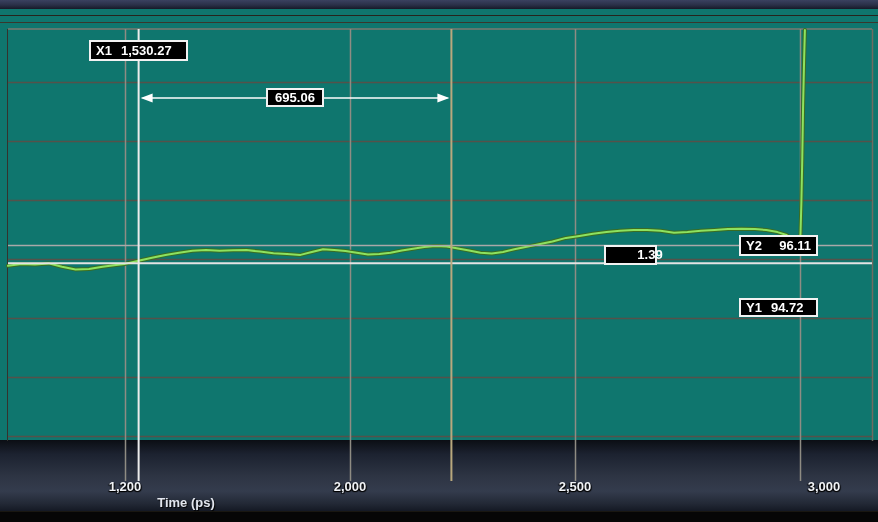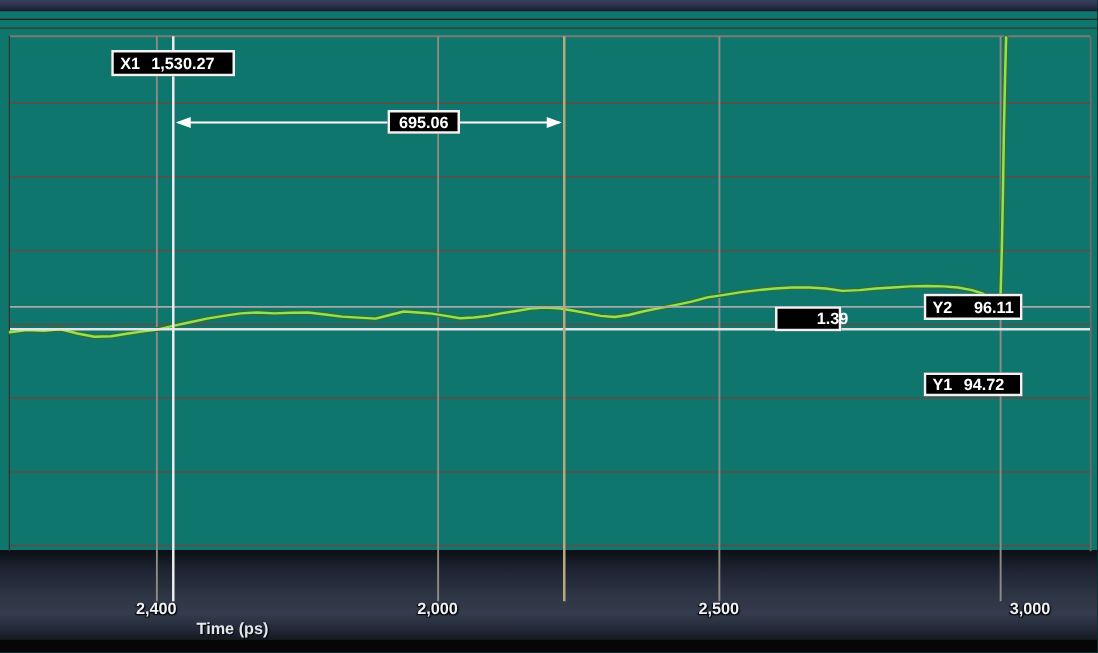--- a/index.html
+++ b/index.html
@@ -11,21 +11,21 @@
   .axis-strip { position:absolute; left:0; top:440px; width:878px; height:71px;
                 background:linear-gradient(180deg,#0b0e14 0%,#1c2230 20%,#2e3544 52%,#343c4d 72%,#222835 90%,#141924 100%); }
   .bottom-bar { position:absolute; left:0; top:511px; width:878px; height:11px;
                 background:#060606; border-top:1px solid #191711; }
   svg.overlay { position:absolute; left:0; top:0; z-index:5; pointer-events:none; }
   .cursor-box { position:absolute; z-index:10; background:#000; border:2px solid #f2f2f2;
                 color:#fff; font-size:13px; font-weight:bold; line-height:1;
                 display:flex; align-items:center; white-space:nowrap; padding:0 5px; }
   .cursor-box .lbl { margin-right:9px; }
   .cursor-box.tan { border-color:#d3c08a; color:#d9c795; }
-  .cursor-box.center { justify-content:center;margin-left:44px; }
+  .cursor-box.center { justify-content:center; }
   .tick-label { position:absolute; z-index:8; color:#f0f2f6; font-size:13px; font-weight:bold;
                 transform:translateX(-50%); text-shadow:1px 1px 1px #000, -1px 1px 1px #000; }
   .axis-title { position:absolute; z-index:8; color:#e2e6ee; font-size:13px; font-weight:bold;
                 transform:translateX(-50%); text-shadow:1px 1px 1px #000; }
 </style>
 </head>
 <body>
 
 <div class="screen">
   <div class="top-bar"></div>
@@ -63,32 +63,32 @@
   <div class="cursor-box" id="box-x1" style="left: 89.1215px; top: 40px; width: 99px; height: 21px;">
     <span class="lbl">X1</span>
     <span>1,530.27</span>
   </div>
 
 
   <div class="cursor-box center" id="box-dx" style="left: 266.01px; top: 88px; width: 58px; height: 19px;">
     <span>695.06</span>
   </div>
 
-  <div class="cursor-box center" id="box-dy" style="left: 576px; top: 244.959px; width: 42px; height: 19.8962px; padding-left: 44px;">
+  <div class="cursor-box center" id="box-dy" style="left: 604px; top: 244.959px; width: 42px; height: 19.8962px; padding-left: 44px;">
     <span>1.39</span>
   </div>
 
   <div class="cursor-box" id="box-y2" style="left: 739px; top: 234.959px; width: 79px; height: 21px; justify-content: space-between;">
     <span class="lbl">Y2</span>
     <span>96.11</span>
   </div>
 
   <div class="cursor-box" id="box-y1" style="left: 739px; top: 253.855px; width: 79px; height: 19px; margin-top: 44px;">
     <span class="lbl">Y1</span>
     <span>94.72</span>
   </div>
 
   <div class="axis-title" id="axis-title" style="left: 186px; top: 495px; text-align: right;">Time (ps)</div>
-<div class="tick-label" style="left: 125px; top: 479px;">2,400</div>
+<div class="tick-label" style="left: 125px; top: 479px;">1,200</div>
     <div class="tick-label" style="left: 350px; top: 479px;">2,000</div>
     <div class="tick-label" style="left: 575px; top: 479px;">2,500</div>
     <div class="tick-label" style="left: 800px; top: 479px; margin-left: 24px;">3,000</div>
   </div>
 
 </body></html>

